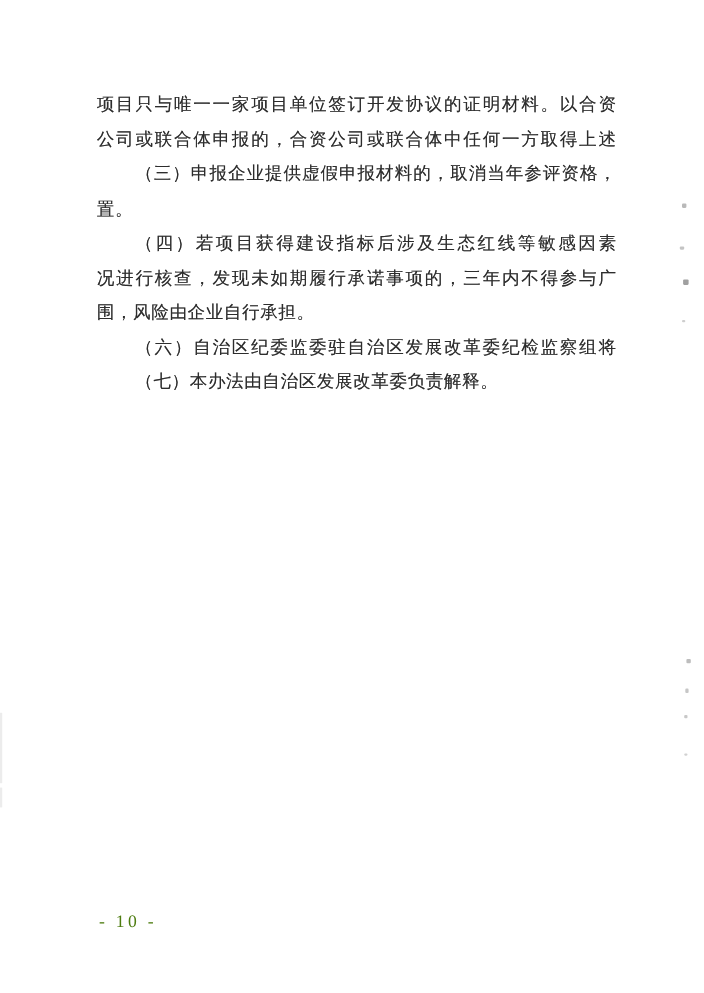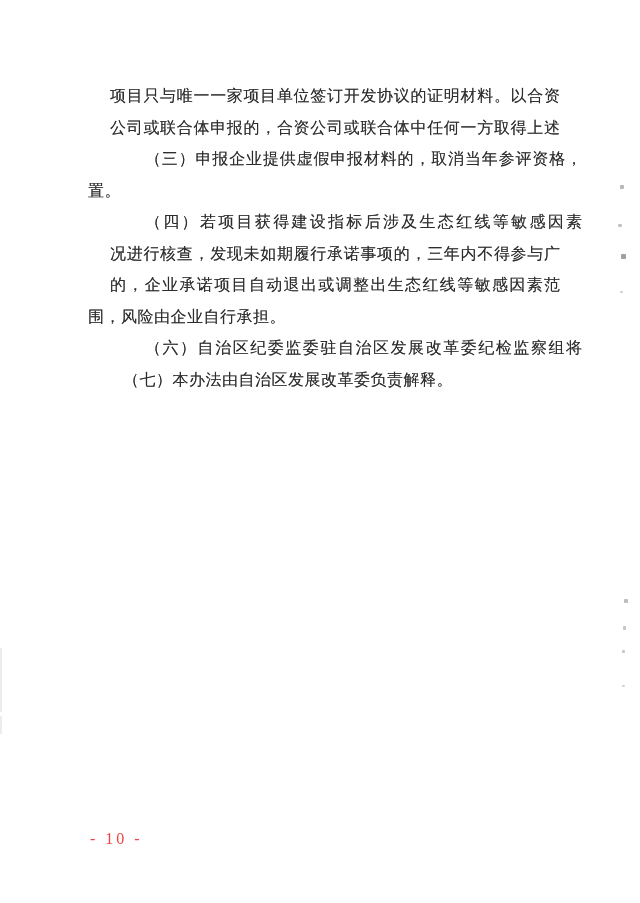--- a/index.html
+++ b/index.html
@@ -35,35 +35,34 @@
     line-height: 31.5px;
     white-space: nowrap;
     text-align: left;
   }
   .ln.fill {
     white-space: normal;
     overflow: hidden;
     text-align: justify;
     text-align-last: justify;
     letter-spacing: 0;
-    margin-left: 22px;
   }
   .ln.ind {
     padding-left: 35px;
   }
   .ln.ind.fill {
     width: 437px;
   }
   .page-number {
     position: absolute;
     left: 90px;
     top: 830px;
     font-size: 16px;
     letter-spacing: 3px;
-    color: #ef4444;
+    color: #4d7c0f;
     font-family: "Liberation Serif", "DejaVu Serif", serif;
   }
   
   .speck {
     position: absolute;
     border-radius: 1px;
   }
   .sp1 { left: 620px; top: 185px; width: 4px; height: 4px; background: #a8a8a8; opacity: .8; }
   .sp2 { left: 618px; top: 224px; width: 4px; height: 3px; background: #b5b5b5; opacity: .8; }
   .sp3 { left: 621px; top: 254px; width: 5px; height: 5px; background: #8f8f8f; opacity: .85; }
@@ -86,21 +85,20 @@
 
 <div class="page">
 
   <div class="doc-body">
     <div class="ln fill">项目只与唯一一家项目单位签订开发协议的证明材料。以合资</div>
     <div class="ln fill">公司或联合体申报的，合资公司或联合体中任何一方取得上述</div>
     <div class="ln ind fill">（三）申报企业提供虚假申报材料的，取消当年参评资格，</div>
     <div class="ln">置。</div>
     <div class="ln ind fill">（四）若项目获得建设指标后涉及生态红线等敏感因素</div>
     <div class="ln fill">况进行核查，发现未如期履行承诺事项的，三年内不得参与广</div>
-    <div class="ln fill">的，企业承诺项目自动退出或调整出生态红线等敏感因素范</div>
     <div class="ln">围，风险由企业自行承担。</div>
     <div class="ln ind fill">（六）自治区纪委监委驻自治区发展改革委纪检监察组将</div>
     <div class="ln ind">（七）本办法由自治区发展改革委负责解释。</div>
   </div>
 
   <div class="page-number">- 10 -</div>
 
   <div class="speck sp1"></div>
   <div class="speck sp2"></div>
   <div class="speck sp3"></div>

